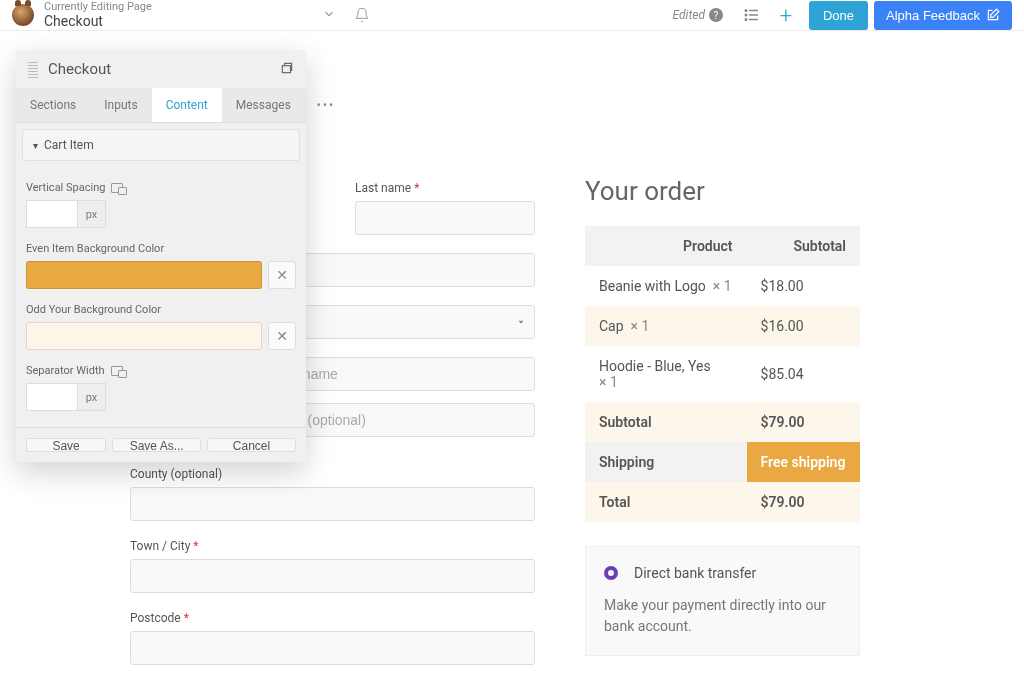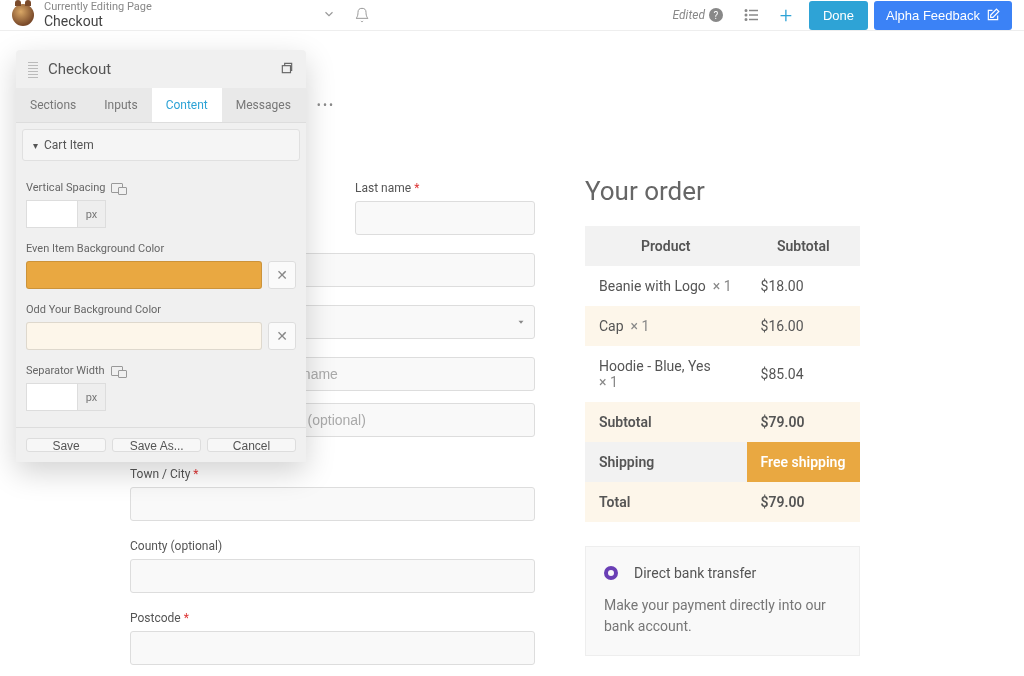--- a/index.html
+++ b/index.html
@@ -31,21 +31,21 @@
 .left-col { width: 410px; }
 .right-col { width: 320px; }
 .form-group { margin-bottom: 18px; }
 .form-label { font-size: 12px; color: #555; margin-bottom: 6px; display: block; }
 .req { color: #d33; }
 .form-input { width: 100%; height: 34px; border: 1px solid #ddd; border-radius: 3px; padding: 0 10px; font-size: 14px; background: #f9f9f9; }
 .form-input::placeholder { color: #aaa; }
 .select { width: 100%; height: 34px; border: 1px solid #ddd; border-radius: 3px; background: #f9f9f9; display: flex; align-items: center; justify-content: flex-end; padding: 0 8px; color: #888; }
 .order-title { font-size: 26px; font-weight: 400; color: #666; margin-bottom: 20px; }
 .order-table { width: 100%; border-collapse: collapse; font-size: 14px; }
-.order-table th { text-align: center; font-weight: 600; padding: 12px 14px; background: #f2f2f2; color: #555; }
+.order-table th { text-align: right; font-weight: 600; padding: 12px 14px; background: #f2f2f2; color: #555; }
 .order-table td { padding: 12px 14px; color: #555; }
 .row-even { background: #fff; }
 .row-odd { background: #fdf6ea; }
 .row-odd-sel { background: #e9a841; color: #fff !important; }
 .row-bold td { font-weight: 600; }
 .mult { color: #888; }
 .pay-box { margin-top: 24px; border: 1px solid #eee; background: #f9f9f9; padding: 18px; font-size: 14px; }
 .pay-radio { display: flex; align-items: center; gap: 16px; margin-bottom: 14px; }
 .radio-dot { width: 14px; height: 14px; border-radius: 50%; border: 4px solid #6a3fb5; }
 .pay-desc { color: #777; line-height: 1.5; }
@@ -143,25 +143,25 @@
           <svg width="10" height="10" viewBox="0 0 24 24" fill="#888">
               <polygon points="6,9 18,9 12,16"></polygon>
             </svg>
         </div>
       </div>
       <div class="form-group stacked-inputs">
         <input class="form-input" placeholder="House number and street name" style="">
         <input class="form-input" placeholder="Apartment, suite, unit, etc. (optional)" style="">
       </div>
       <div class="form-group">
+        <label class="form-label">County (optional)</label>
+        <input class="form-input" style="">
+      </div>
+      <div class="form-group">
         <label class="form-label"><span>Town / City</span> <span class="req">*</span></label>
-        <input class="form-input" style="">
-      </div>
-      <div class="form-group">
-        <label class="form-label">County (optional)</label>
         <input class="form-input" style="">
       </div>
       <div class="form-group">
         <label class="form-label"><span>Postcode</span> <span class="req">*</span></label>
         <input class="form-input" style="">
       </div>
     </div>
 
     <div class="right-col">
       <div style="height:115px"></div>

